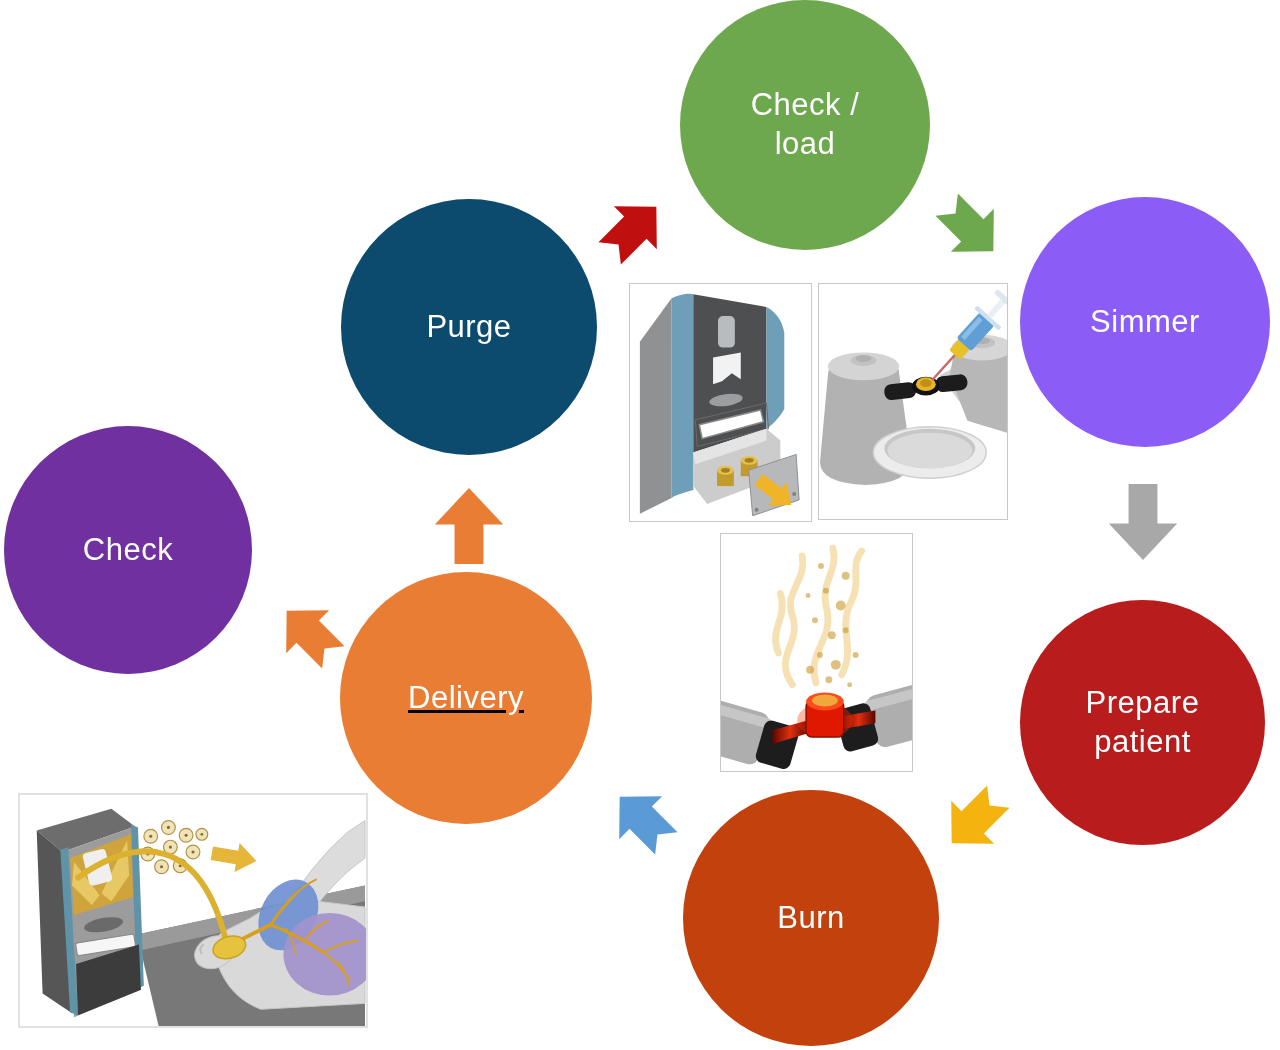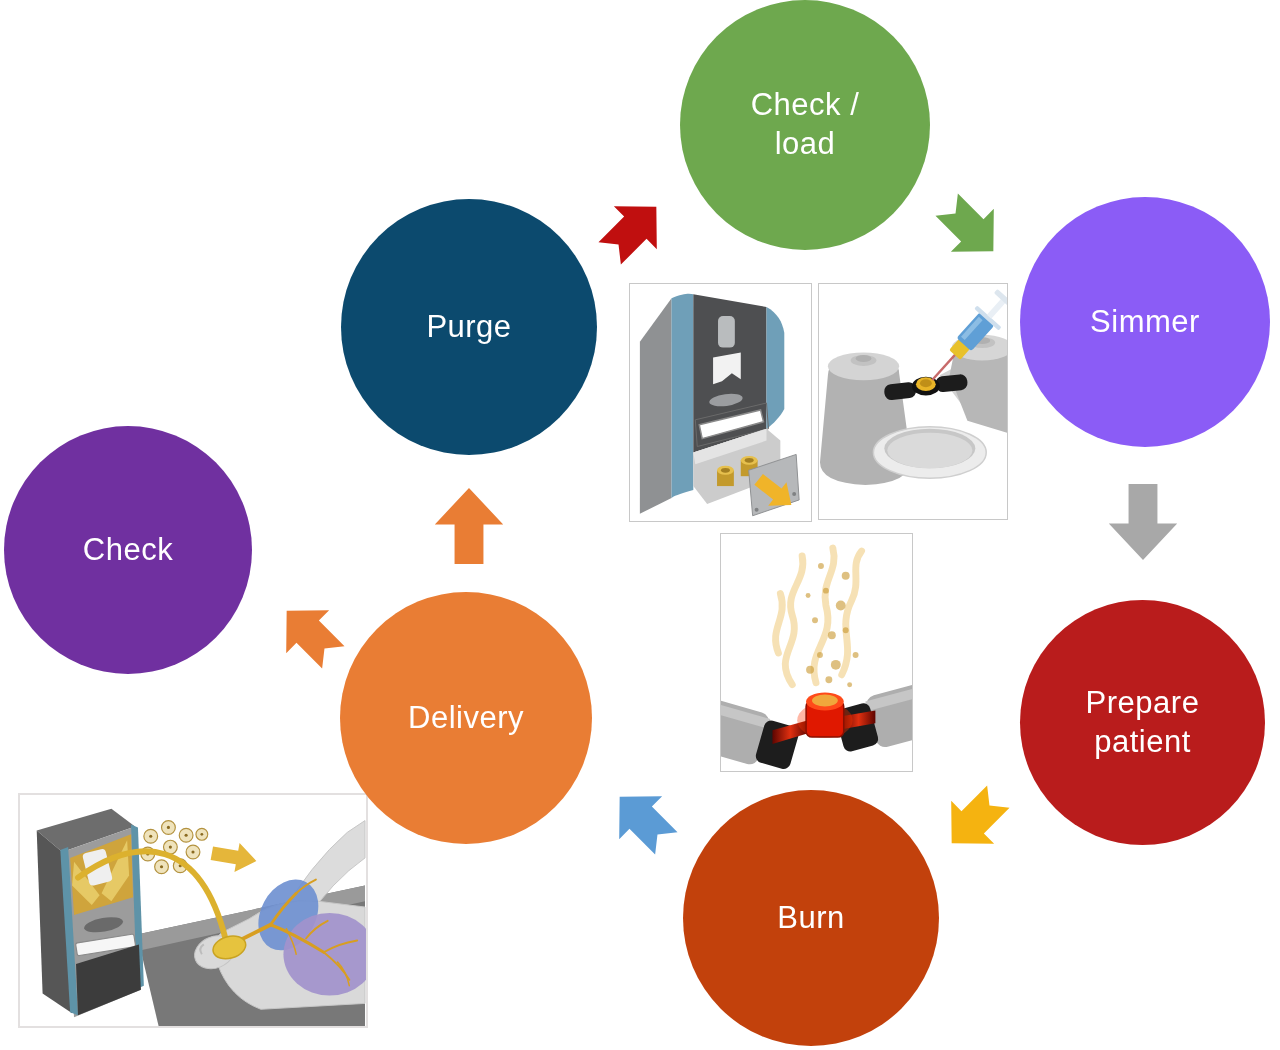--- a/index.html
+++ b/index.html
@@ -19,21 +19,21 @@
   .arrow svg{width:100%;height:100%;display:block;overflow:visible;}
   .illus{
     position:absolute;background:#ffffff;border:1px solid #c8c8c8;box-sizing:border-box;
   }
   .illus svg{width:100%;height:100%;display:block;}
   
   .c-check{left:680px;top:0px;}
   .c-simmer{left:1020px;top:197px;}
   .c-prepare{left:1020px;top:600px;width:245px;height:245px;}
   .c-burn{left:683px;top:790px;width:256px;height:256px;}
-  .c-delivery{left:340px;top:592px;width:252px;height:252px;}
+  .c-delivery{left:340px;top:572px;width:252px;height:252px;text-decoration:underline;}
   .c-image{left:4px;top:426px;width:248px;height:248px;}
   .c-purge{left:341px;top:199px;width:256px;height:256px;}
   
   .a-green{left:937px;top:195px;width:66px;height:66px;transform:rotate(45deg);}
   .a-gray{left:1102px;top:484px;width:82px;height:76px;}
   .a-yellow{left:942px;top:787px;width:66px;height:66px;transform:rotate(135deg);}
   .a-blue{left:610px;top:787px;width:66px;height:66px;transform:rotate(-135deg);}
   .a-orange-diag{left:277px;top:601px;width:66px;height:66px;transform:rotate(-135deg);}
   .a-orange-up{left:428px;top:488px;width:82px;height:76px;}
   .a-red{left:600px;top:197px;width:66px;height:66px;transform:rotate(-45deg);}

